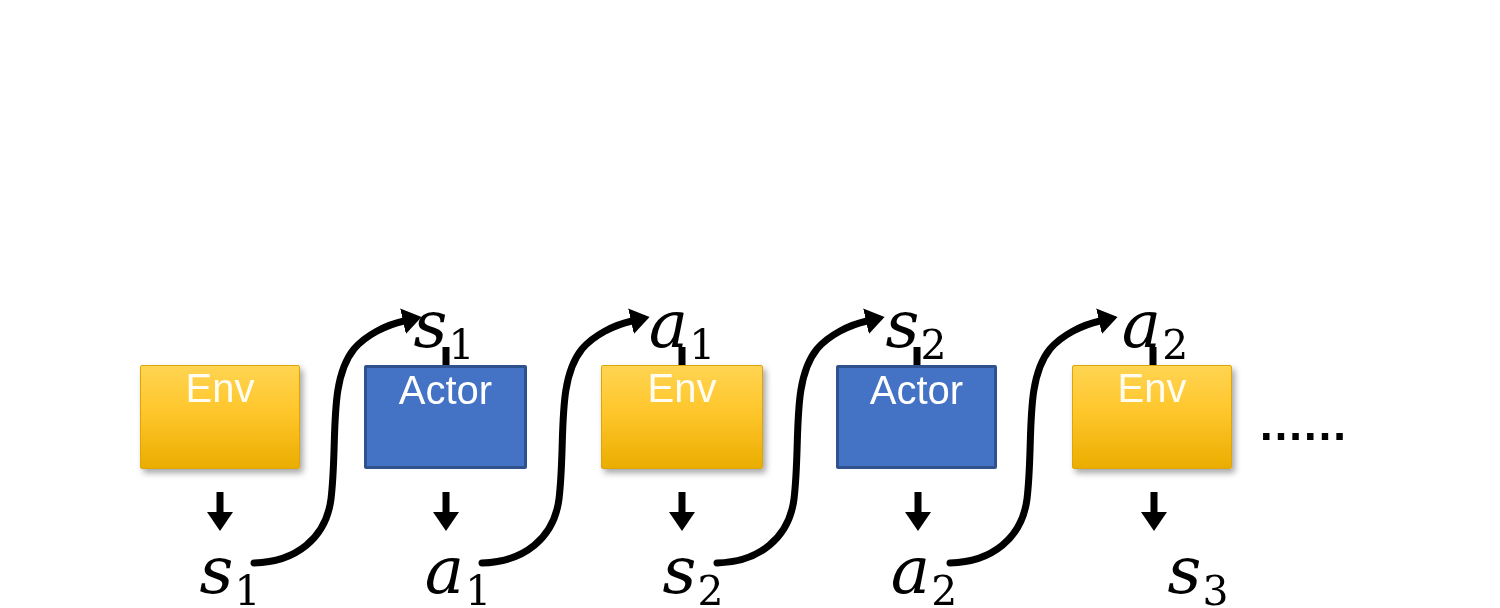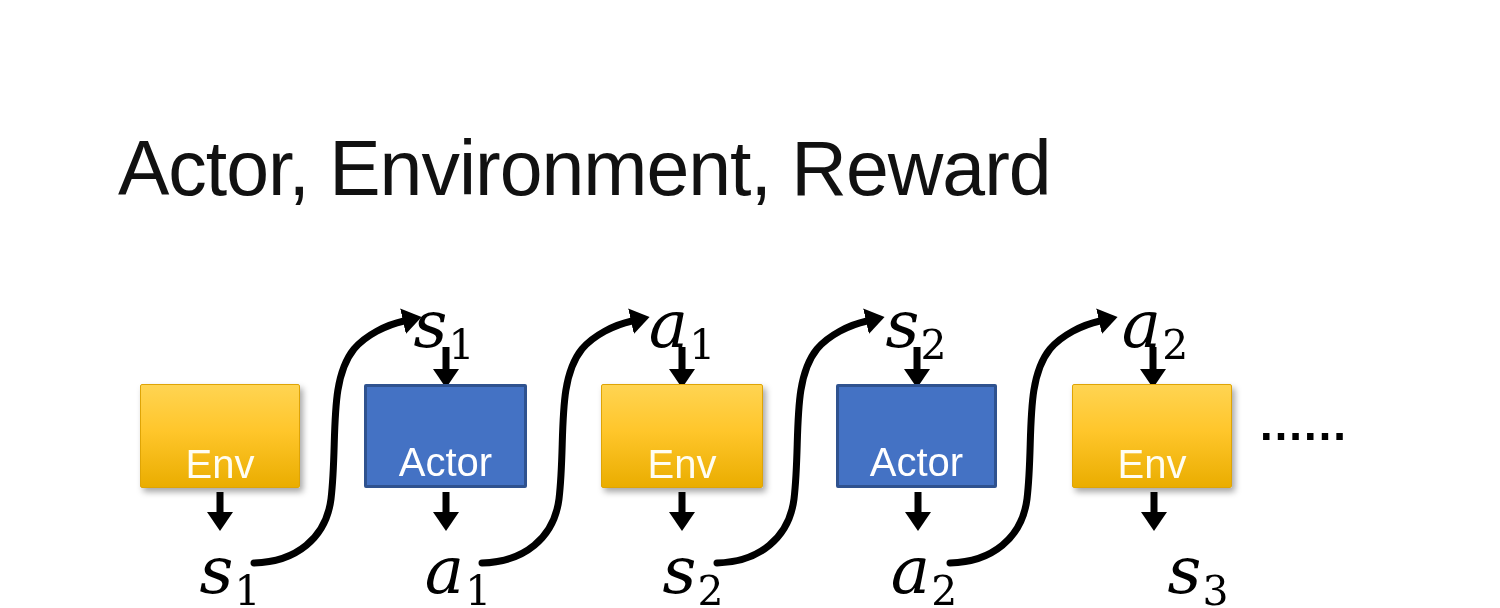--- a/index.html
+++ b/index.html
@@ -34,25 +34,25 @@
     fill: none;
   }
   .curve {
     stroke: var(--arrow, #000000);
     stroke-width: 7;
     fill: none;
     stroke-linecap: round;
   }
   .box {
     position: absolute;
-    top: 384px;
+    top: 365px;
     height: 104px;
     box-sizing: border-box;
     display: flex;
-    align-items: flex-end;
+    align-items: flex-start;
     justify-content: center;
     font-size: 40px;
     color: #ffffff;
     border-radius: 2px;
   }
   .box.env {
     background: linear-gradient(180deg, var(--env_top, #FFD452) 0%, var(--env_mid, #FFC62B) 45%, var(--env_bottom, #EAAD00) 100%);
     border: 1px solid var(--env_border, #DFA405);
     box-shadow: 3px 4px 6px rgba(0,0,0,0.35);
     color: #FFFDF2;
@@ -90,21 +90,20 @@
     letter-spacing: -2px;
     color: #000000;
     line-height: 52px;
   }
 </style>
 </head>
 <body>
 
 <div class="slide">
 
-  <h1 class="title">Actor, Environment, Reward</h1>
 
   <svg class="arrows-layer" width="1500" height="608" viewBox="0 0 1500 608" xmlns="http://www.w3.org/2000/svg">
     <defs>
       <marker id="ah" markerUnits="userSpaceOnUse" markerWidth="20" markerHeight="26" refX="1" refY="13" orient="auto">
         <path d="M0,0 L19,13 L0,26 Z" fill="#000000"></path>
       </marker>
     </defs>
 
     <line class="arrow-line" x1="446" y1="347" x2="446" y2="370" marker-end="url(#ah)"></line>
     <line class="arrow-line" x1="682" y1="347" x2="682" y2="370" marker-end="url(#ah)"></line>

